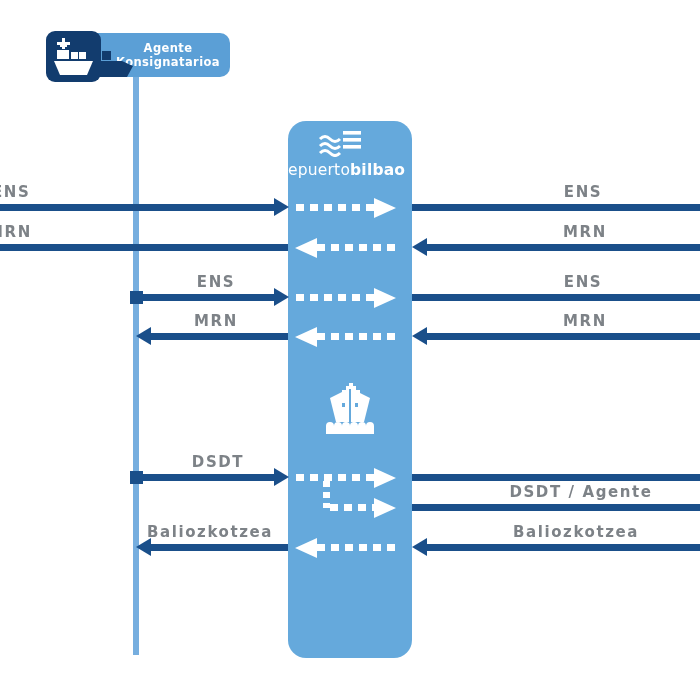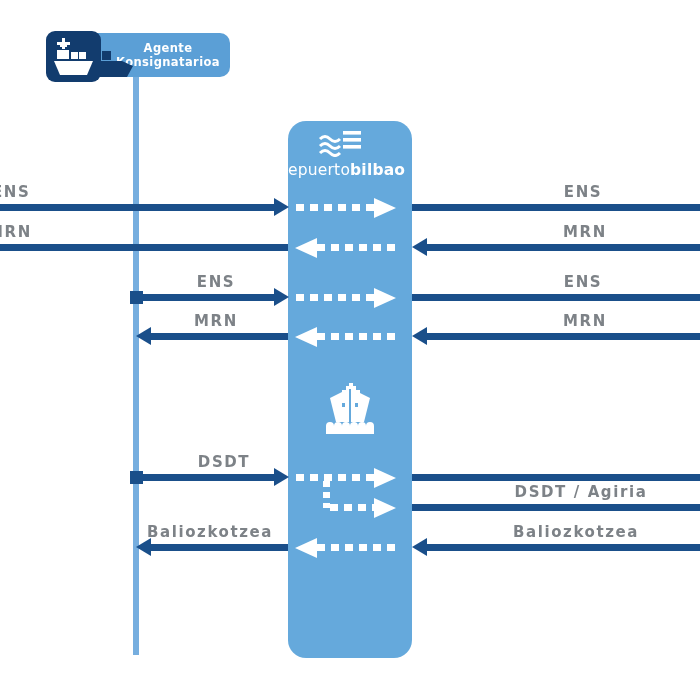--- a/index.html
+++ b/index.html
@@ -151,22 +151,22 @@
   <div class="nsq" style="left:130px;top:471px;"></div>
   <div class="nline" style="left:136px;top:474px;width:138px;"></div>
   <div class="nhead-r" style="left:274px;top:468px;"></div>
   <div class="dash-h" style="left:296px;top:474px;width:78px;"></div>
   <div class="whead-r" style="left:374px;top:468px;"></div>
   <div class="dash-v" style="left:323px;top:481px;height:27px;"></div>
   <div class="dash-h" style="left:330px;top:504px;width:44px;"></div>
   <div class="whead-r" style="left:374px;top:498px;"></div>
   <div class="nline" style="left:412px;top:474px;width:288px;"></div>
   <div class="nline" style="left:412px;top:504px;width:288px;"></div>
-  <div class="lbl ctr" style="left:224px;top:455px;">DSDT</div>
-  <div class="lbl ctr" style="left:581px;top:485px;">DSDT / Agiria</div>
+  <div class="lbl ctr" style="left:218px;top:455px;">DSDT</div>
+  <div class="lbl ctr" style="left:581px;top:485px;">DSDT / Agente</div>
 
   <div class="nhead-l" style="left:136px;top:538px;"></div>
   <div class="nline" style="left:151px;top:544px;width:137px;"></div>
   <div class="whead-l" style="left:295px;top:538px;"></div>
   <div class="dash-h" style="left:317px;top:544px;width:83px;"></div>
   <div class="nhead-l" style="left:412px;top:538px;"></div>
   <div class="nline" style="left:427px;top:544px;width:273px;"></div>
   <div class="lbl ctr" style="left:210px;top:525px;">Baliozkotzea</div>
   <div class="lbl ctr" style="left:576px;top:525px;">Baliozkotzea</div>
 

